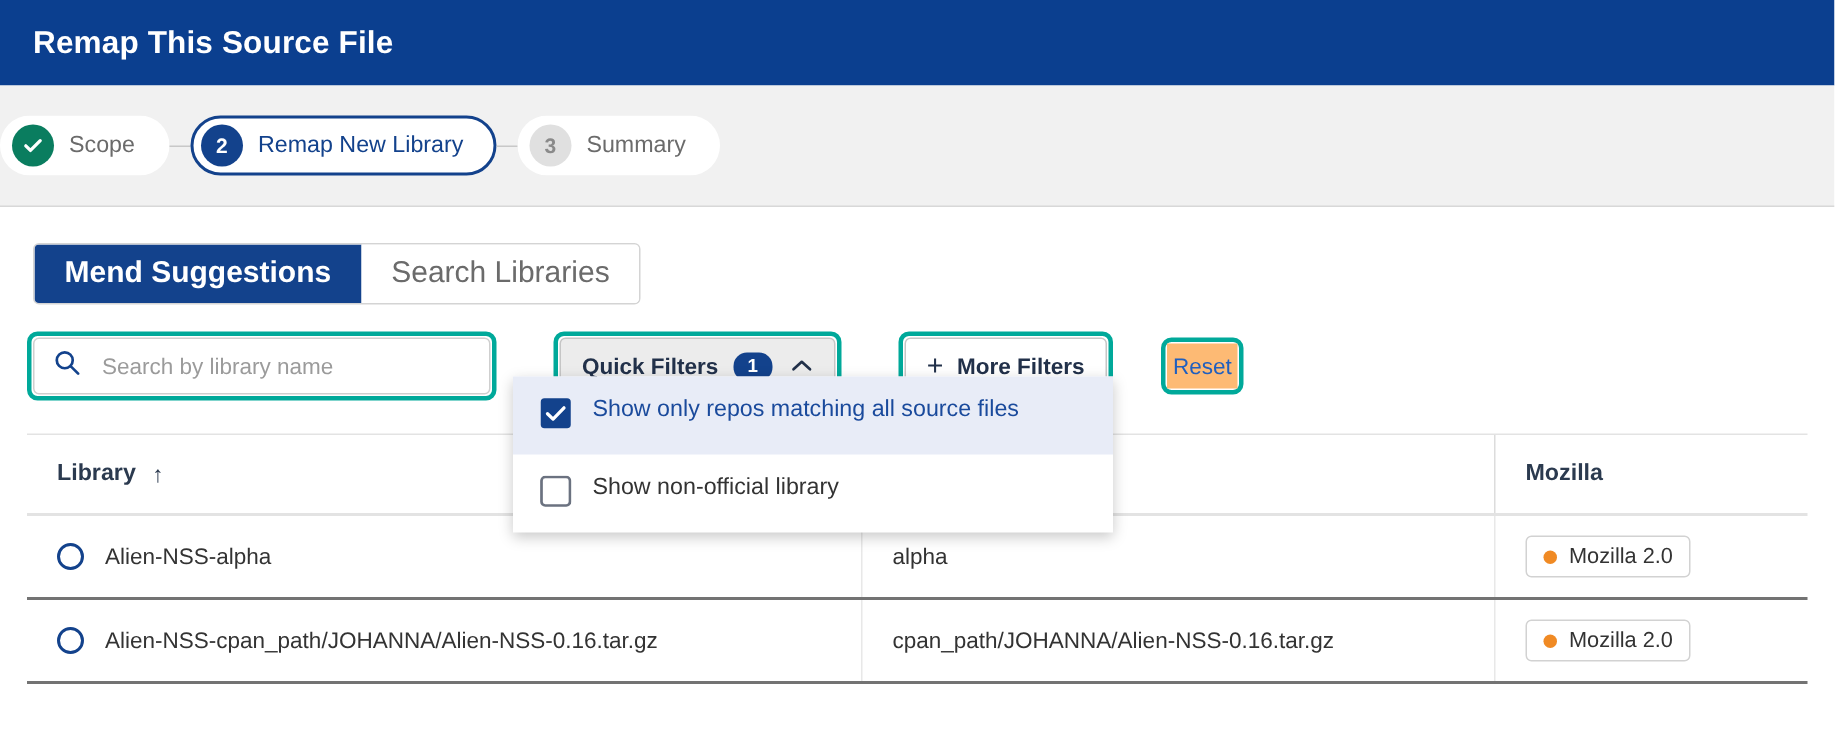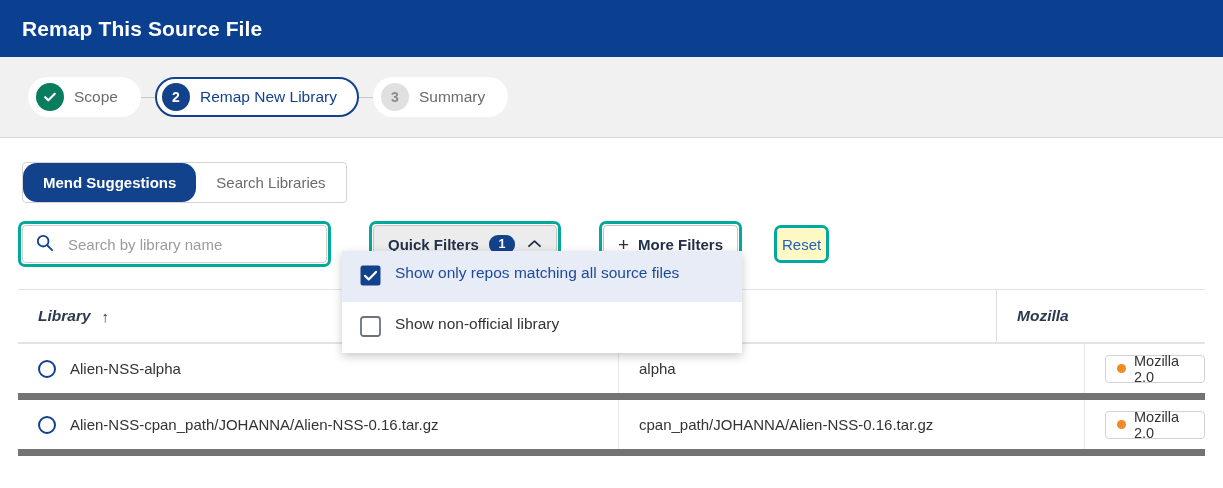--- a/index.html
+++ b/index.html
@@ -26,21 +26,21 @@
     letter-spacing: .1px;
   }
 
   
   .stepper-band {
     height: 81px;
     background: #f1f1f1;
     border-bottom: 1px solid #d8d8d8;
     display: flex;
     align-items: center;
-    padding-left: 28px;
+    padding-left: 0;
   }
   .step {
     display: flex;
     align-items: center;
     height: 40px;
     border-radius: 20px;
     background: #ffffff;
     padding: 0 22px 0 7px;
     border: 1px solid transparent;
   }
@@ -74,25 +74,24 @@
     margin: 24px 0 0 22px;
     display: inline-flex;
     border: 1px solid #d4d4d4;
     border-radius: 4px;
     overflow: hidden;
     height: 41px;
   }
   .tab {
     display: flex; align-items: center;
     padding: 5px 20px;
-    font-size: 15px;
+    font-size: 20px;
     background: #ffffff;
     color: #6b6b6b;
     white-space: nowrap;
-    border-radius: 14px;
   }
   .tab.selected {
     background: #13428c;
     color: #ffffff;
     font-weight: bold;
   }
 
   
   .filter-row {
     margin: 18px 0 0 0;
@@ -164,21 +163,21 @@
     white-space: nowrap;
   }
   .more-plus { font-size: 19px; font-weight: normal; margin-right: 9px; line-height: 1; }
 
   .reset-link {
     height: 30px;
     display: flex; align-items: center;
     padding: 0 4px;
     font-size: 15px;
     color: #1f5fbf;
-    background: #fef9c3;
+    background: #fdba74;
     white-space: nowrap;
   }
 
   .gap12 { width: 14px; flex: none; }
   .gap6  { width: 8px;  flex: none; }
 
   
   .dropdown {
     position: absolute;
     left: 342px; top: 113px;
@@ -205,41 +204,39 @@
     margin: 22px 18px 0 18px;
     border-top: 1px solid #e3e3e3;
     position: relative;
   }
   .thead {
     display: flex;
     align-items: center;
     height: 54px;
     border-bottom: 2px solid #e3e3e3;
     background: #ffffff;
-    font-style: italic;
   }
   .th {
     font-size: 15.5px;
     font-weight: bold;
     color: #2b3a4f;
     display: flex; align-items: center;
     padding-left: 20px;
     height: 100%;
   }
   .th .sort-arrow { margin-left: 11px; font-size: 15px; font-weight: normal; }
   .col-library  { width: 556px; flex: none; }
   .col-match    { width: 422px; flex: none; border-left: 1px solid transparent; }
   .col-licenses { flex: 1; border-left: 1px solid #dcdcdc; }
 
   .trow {
     display: flex;
     align-items: center;
     height: 56px;
-    border-bottom: 7px solid #737373;
-    gap: 44px;
+    border-bottom: 2px solid #737373;
   }
   .td {
     display: flex; align-items: center;
     height: 100%;
     padding-left: 20px;
     font-size: 15px;
     color: #333333;
   }
   .td.col-match { border-left: 1px solid #e8e8e8; }
   .td.col-licenses { border-left: 1px solid #e8e8e8; }

